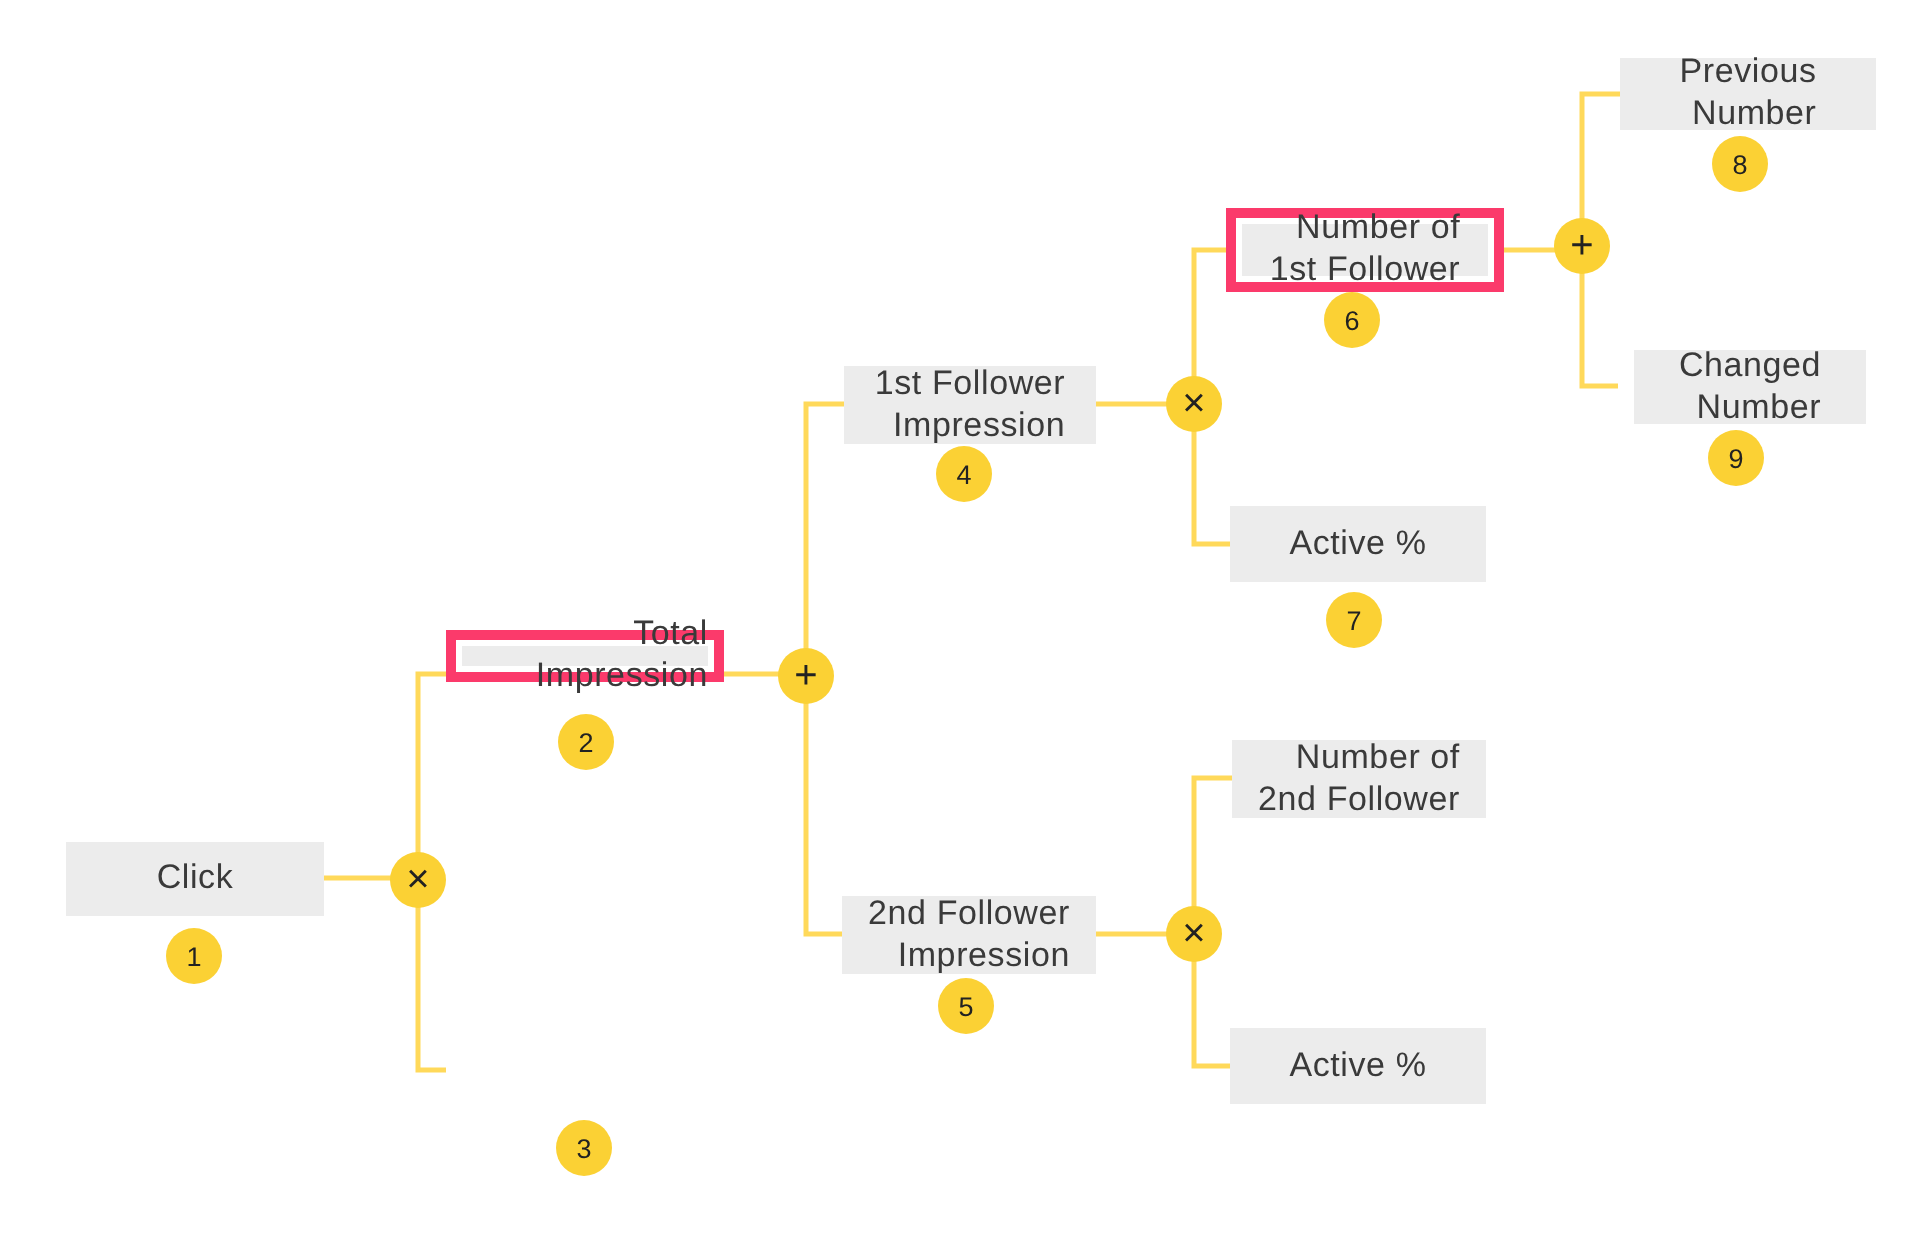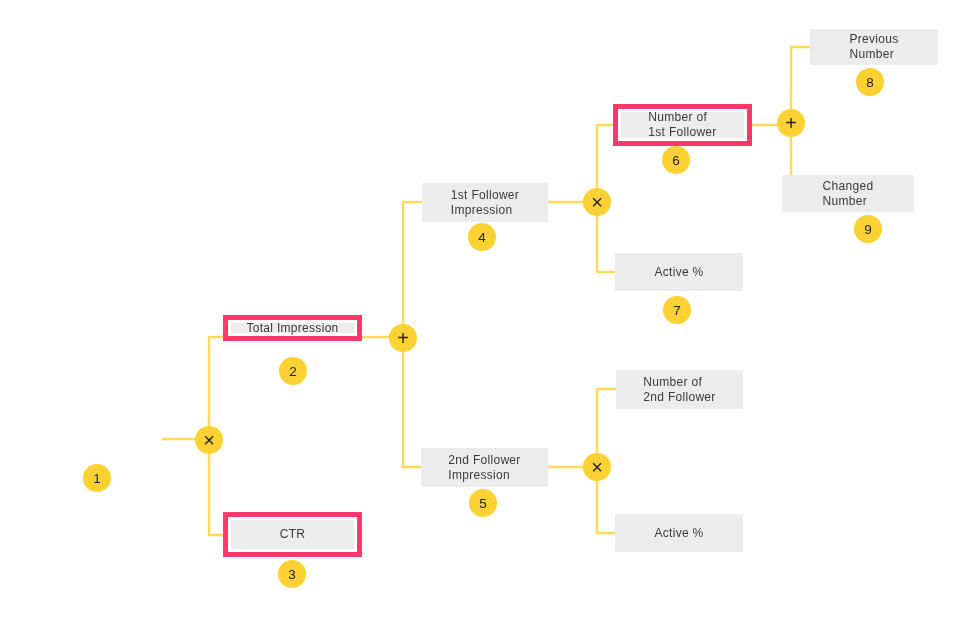--- a/index.html
+++ b/index.html
@@ -20,24 +20,24 @@
     flex:1;
     background:#ececec;
     display:flex;align-items:center;justify-content:center;
   }
   .node.highlight{
     border:5px solid #fb3a6b;
     background:#ffffff;
     padding:3px;
   }
   .node-label{
-    font-size:12px;
+    font-size:17px;
     color:#3a3a3a;
     letter-spacing:0.3px;
-    text-align:left;
+    text-align:right;
     line-height:1.22;
     white-space:pre-line;
   }
   .op{
     position:absolute;z-index:3;
     width:28px;height:28px;border-radius:50%;
     background:#fbd134;color:#222;
     display:flex;align-items:center;justify-content:center;
     font-size:20px;line-height:1;font-weight:400;
   }
@@ -62,32 +62,32 @@
       <path d="M422 202 H403 V467 H421"></path>
       <path d="M548 202 H597"></path>
       <path d="M613 125 H597 V272 H615"></path>
       <path d="M752 125 H791"></path>
       <path d="M810 47 H791 V193 H809"></path>
       <path d="M548 467 H597"></path>
       <path d="M616 389 H597 V533 H615"></path>
     </g>
   </svg>
 
+  <div class="node" style="left:33px;top:421px;width:129px;height:37px">
+    <div class="node-fill">
+      <span class="node-label">Click</span>
+    </div>
+  </div>
 
   <div class="node highlight" style="left:223px;top:315px;width:139px;height:26px">
     <div class="node-fill">
       <span class="node-label">Total Impression</span>
     </div>
   </div>
 
-  <div class="node highlight" style="left:223px;top:512px;width:139px;height:45px">
-    <div class="node-fill">
-      <span class="node-label">CTR</span>
-    </div>
-  </div>
 
   <div class="node" style="left:422px;top:183px;width:126px;height:39px">
     <div class="node-fill">
       <span class="node-label">1st Follower
 Impression</span>
     </div>
   </div>
 
   <div class="node" style="left:421px;top:448px;width:127px;height:39px">
     <div class="node-fill">
@@ -109,21 +109,21 @@
     </div>
   </div>
 
   <div class="node" style="left:810px;top:29px;width:128px;height:36px">
     <div class="node-fill">
       <span class="node-label">Previous
 Number</span>
     </div>
   </div>
 
-  <div class="node" style="left:782px;top:175px;width:132px;height:37px">
+  <div class="node" style="left:817px;top:175px;width:116px;height:37px">
     <div class="node-fill">
       <span class="node-label">Changed
 Number</span>
     </div>
   </div>
 
   <div class="node" style="left:616px;top:370px;width:127px;height:39px">
     <div class="node-fill">
       <span class="node-label">Number of
 2nd Follower</span>

